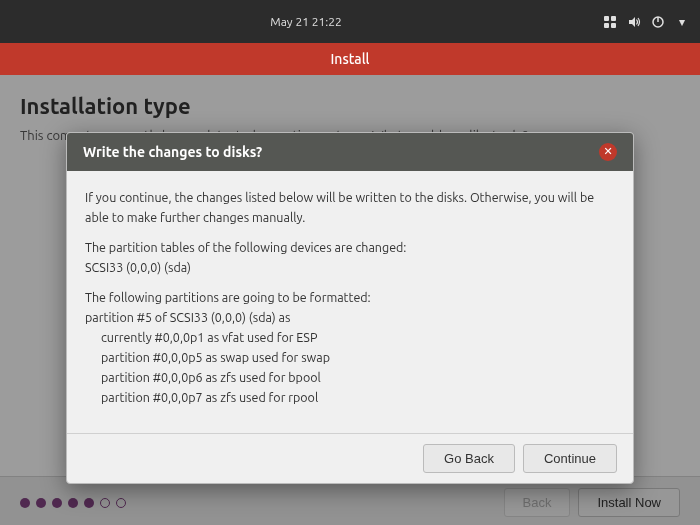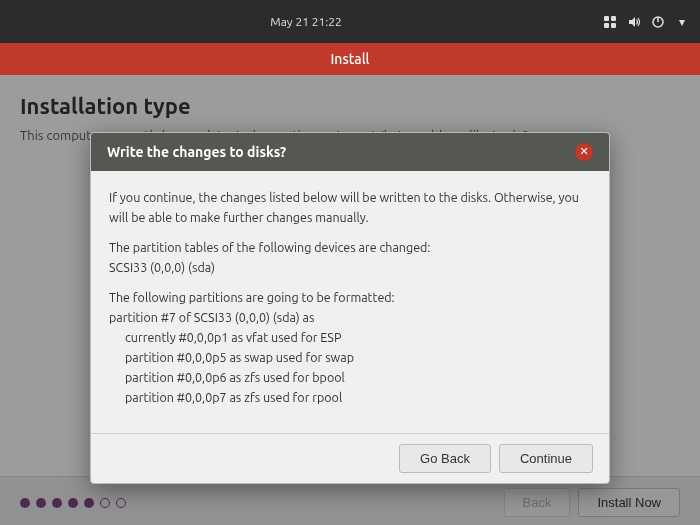--- a/index.html
+++ b/index.html
@@ -146,21 +146,21 @@
       display: flex;
       align-items: center;
       justify-content: center;
       z-index: 10;
     }
 
     .modal {
       background: #f0f0f0;
       border: 1px solid #bbb;
       border-radius: 4px;
-      width: 520px;
+      width: 568px;
       box-shadow: 0 6px 24px rgba(0,0,0,0.4);
       overflow: hidden;
     }
 
     .modal-header {
       background: #555753;
       color: white;
       padding: 10px 16px;
       font-size: 14px;
       font-weight: 600;
@@ -268,21 +268,21 @@
       </div>
 
       <div class="modal-body">
         <p>If you continue, the changes listed below will be written to the disks. Otherwise, you will be able to make further changes manually.</p>
         <p>
           <span>The partition tables of the following devices are changed:</span><br>
           <span>SCSI33 (0,0,0) (sda)</span>
         </p>
         <p>
           <span>The following partitions are going to be formatted:</span><br>
-          <span>partition #7 of SCSI33 (0,0,0) (sda) as</span><br>
+          <span>partition #5 of SCSI33 (0,0,0) (sda) as</span><br>
           <span class="indent">currently #0,0,0p1 as vfat used for ESP</span><br>
           <span class="indent">partition #0,0,0p5 as swap used for swap</span><br>
           <span class="indent">partition #0,0,0p6 as zfs used for bpool</span><br>
           <span class="indent">partition #0,0,0p7 as zfs used for rpool</span>
         </p>
       </div>
 
       <div class="modal-footer">
         <button class="modal-btn">Go Back</button>
         <button class="modal-btn">Continue</button>

